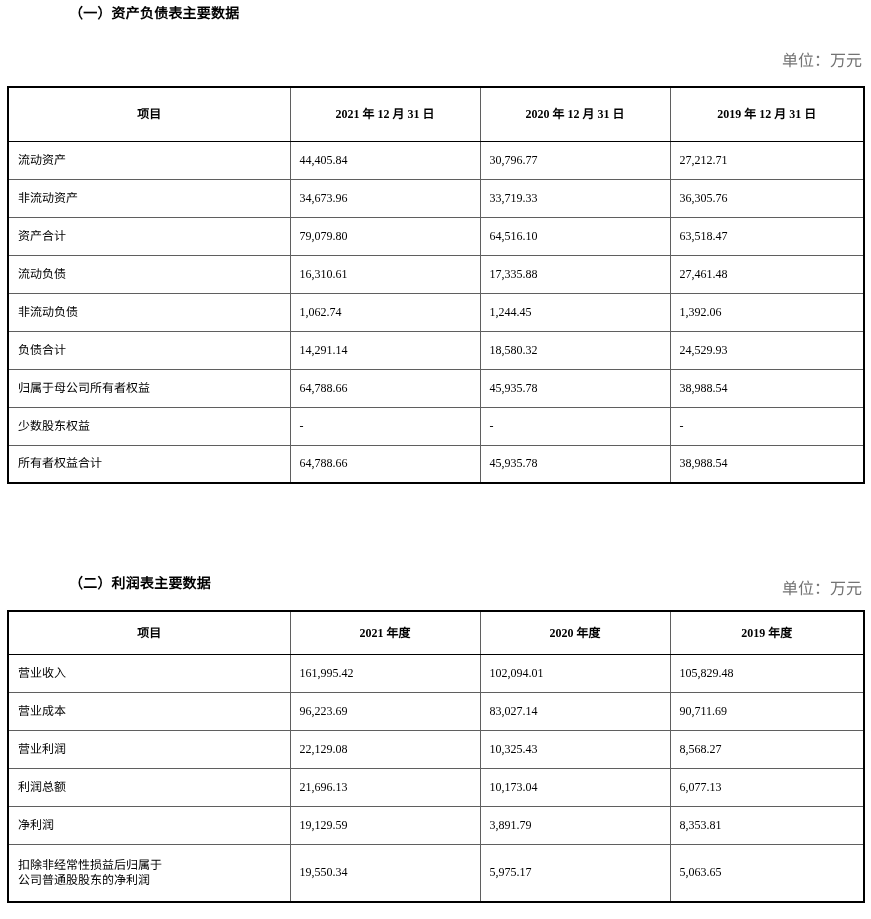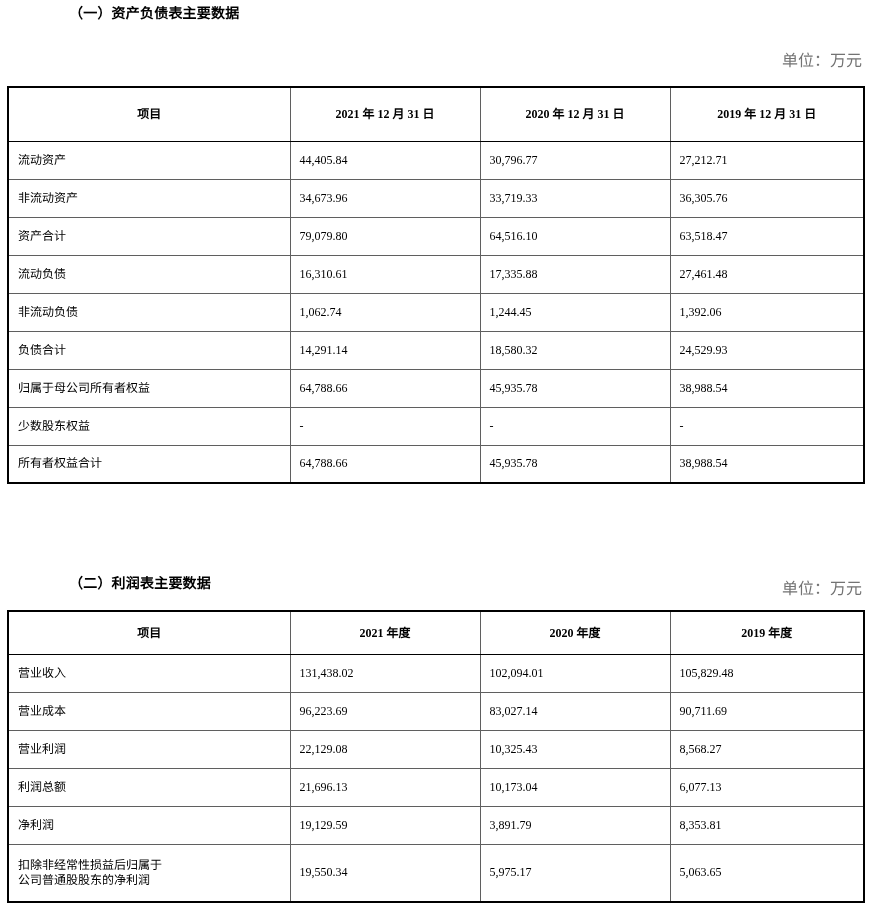--- a/index.html
+++ b/index.html
@@ -220,21 +220,21 @@
       <tr>
         <th>项目</th>
         <th>2021 年度</th>
         <th>2020 年度</th>
         <th>2019 年度</th>
       </tr>
     </thead>
     <tbody>
       <tr>
         <td class="cell-item">营业收入</td>
-        <td class="cell-num">131,438.02</td>
+        <td class="cell-num">161,995.42</td>
         <td class="cell-num">102,094.01</td>
         <td class="cell-num">105,829.48</td>
       </tr>
       <tr>
         <td class="cell-item">营业成本</td>
         <td class="cell-num">96,223.69</td>
         <td class="cell-num">83,027.14</td>
         <td class="cell-num">90,711.69</td>
       </tr>
       <tr>

